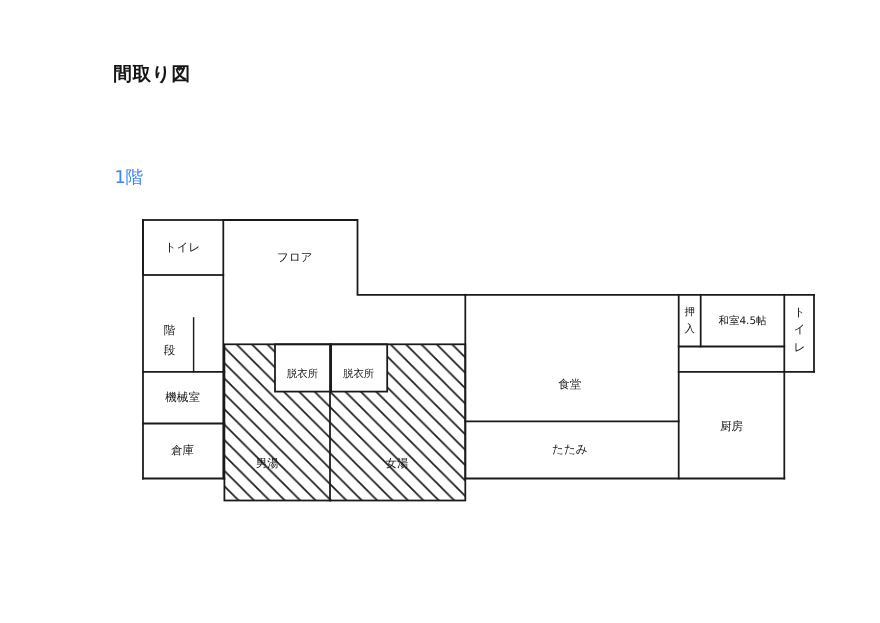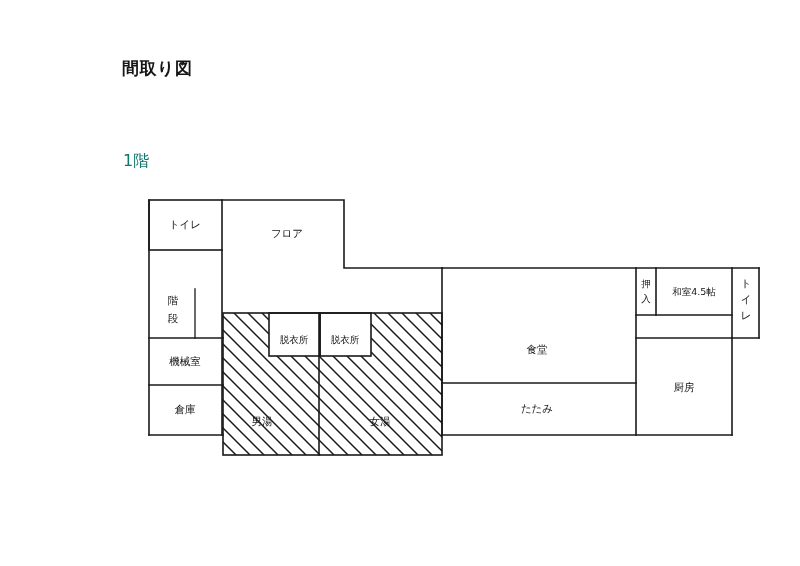--- a/index.html
+++ b/index.html
@@ -13,41 +13,40 @@
     height: 566px;
     position: relative;
     font-family: "DejaVu Sans", "Liberation Sans", sans-serif;
     color: #1a1a1a;
     overflow: hidden;
   }
   #page {
     position: absolute;
     inset: 0;
     background: #ffffff;
-    margin-left: 19px;
   }
   .doc-title {
     position: absolute;
     left: 103px;
     top: 58px;
     font-size: 17px;
     font-weight: bold;
     letter-spacing: 0.5px;
     line-height: 1.2;
     color: #151515;
     white-space: nowrap;
   }
   .floor-label {
     position: absolute;
     left: 104px;
     top: 151px;
     font-size: 16px;
     font-weight: normal;
     line-height: 1.2;
-    color: #0f766e;
+    color: #3b82f6;
     white-space: nowrap;
   }
   #plan-svg {
     position: absolute;
     left: 0;
     top: 0;
     width: 800px;
     height: 566px;
   }
   .wall {

